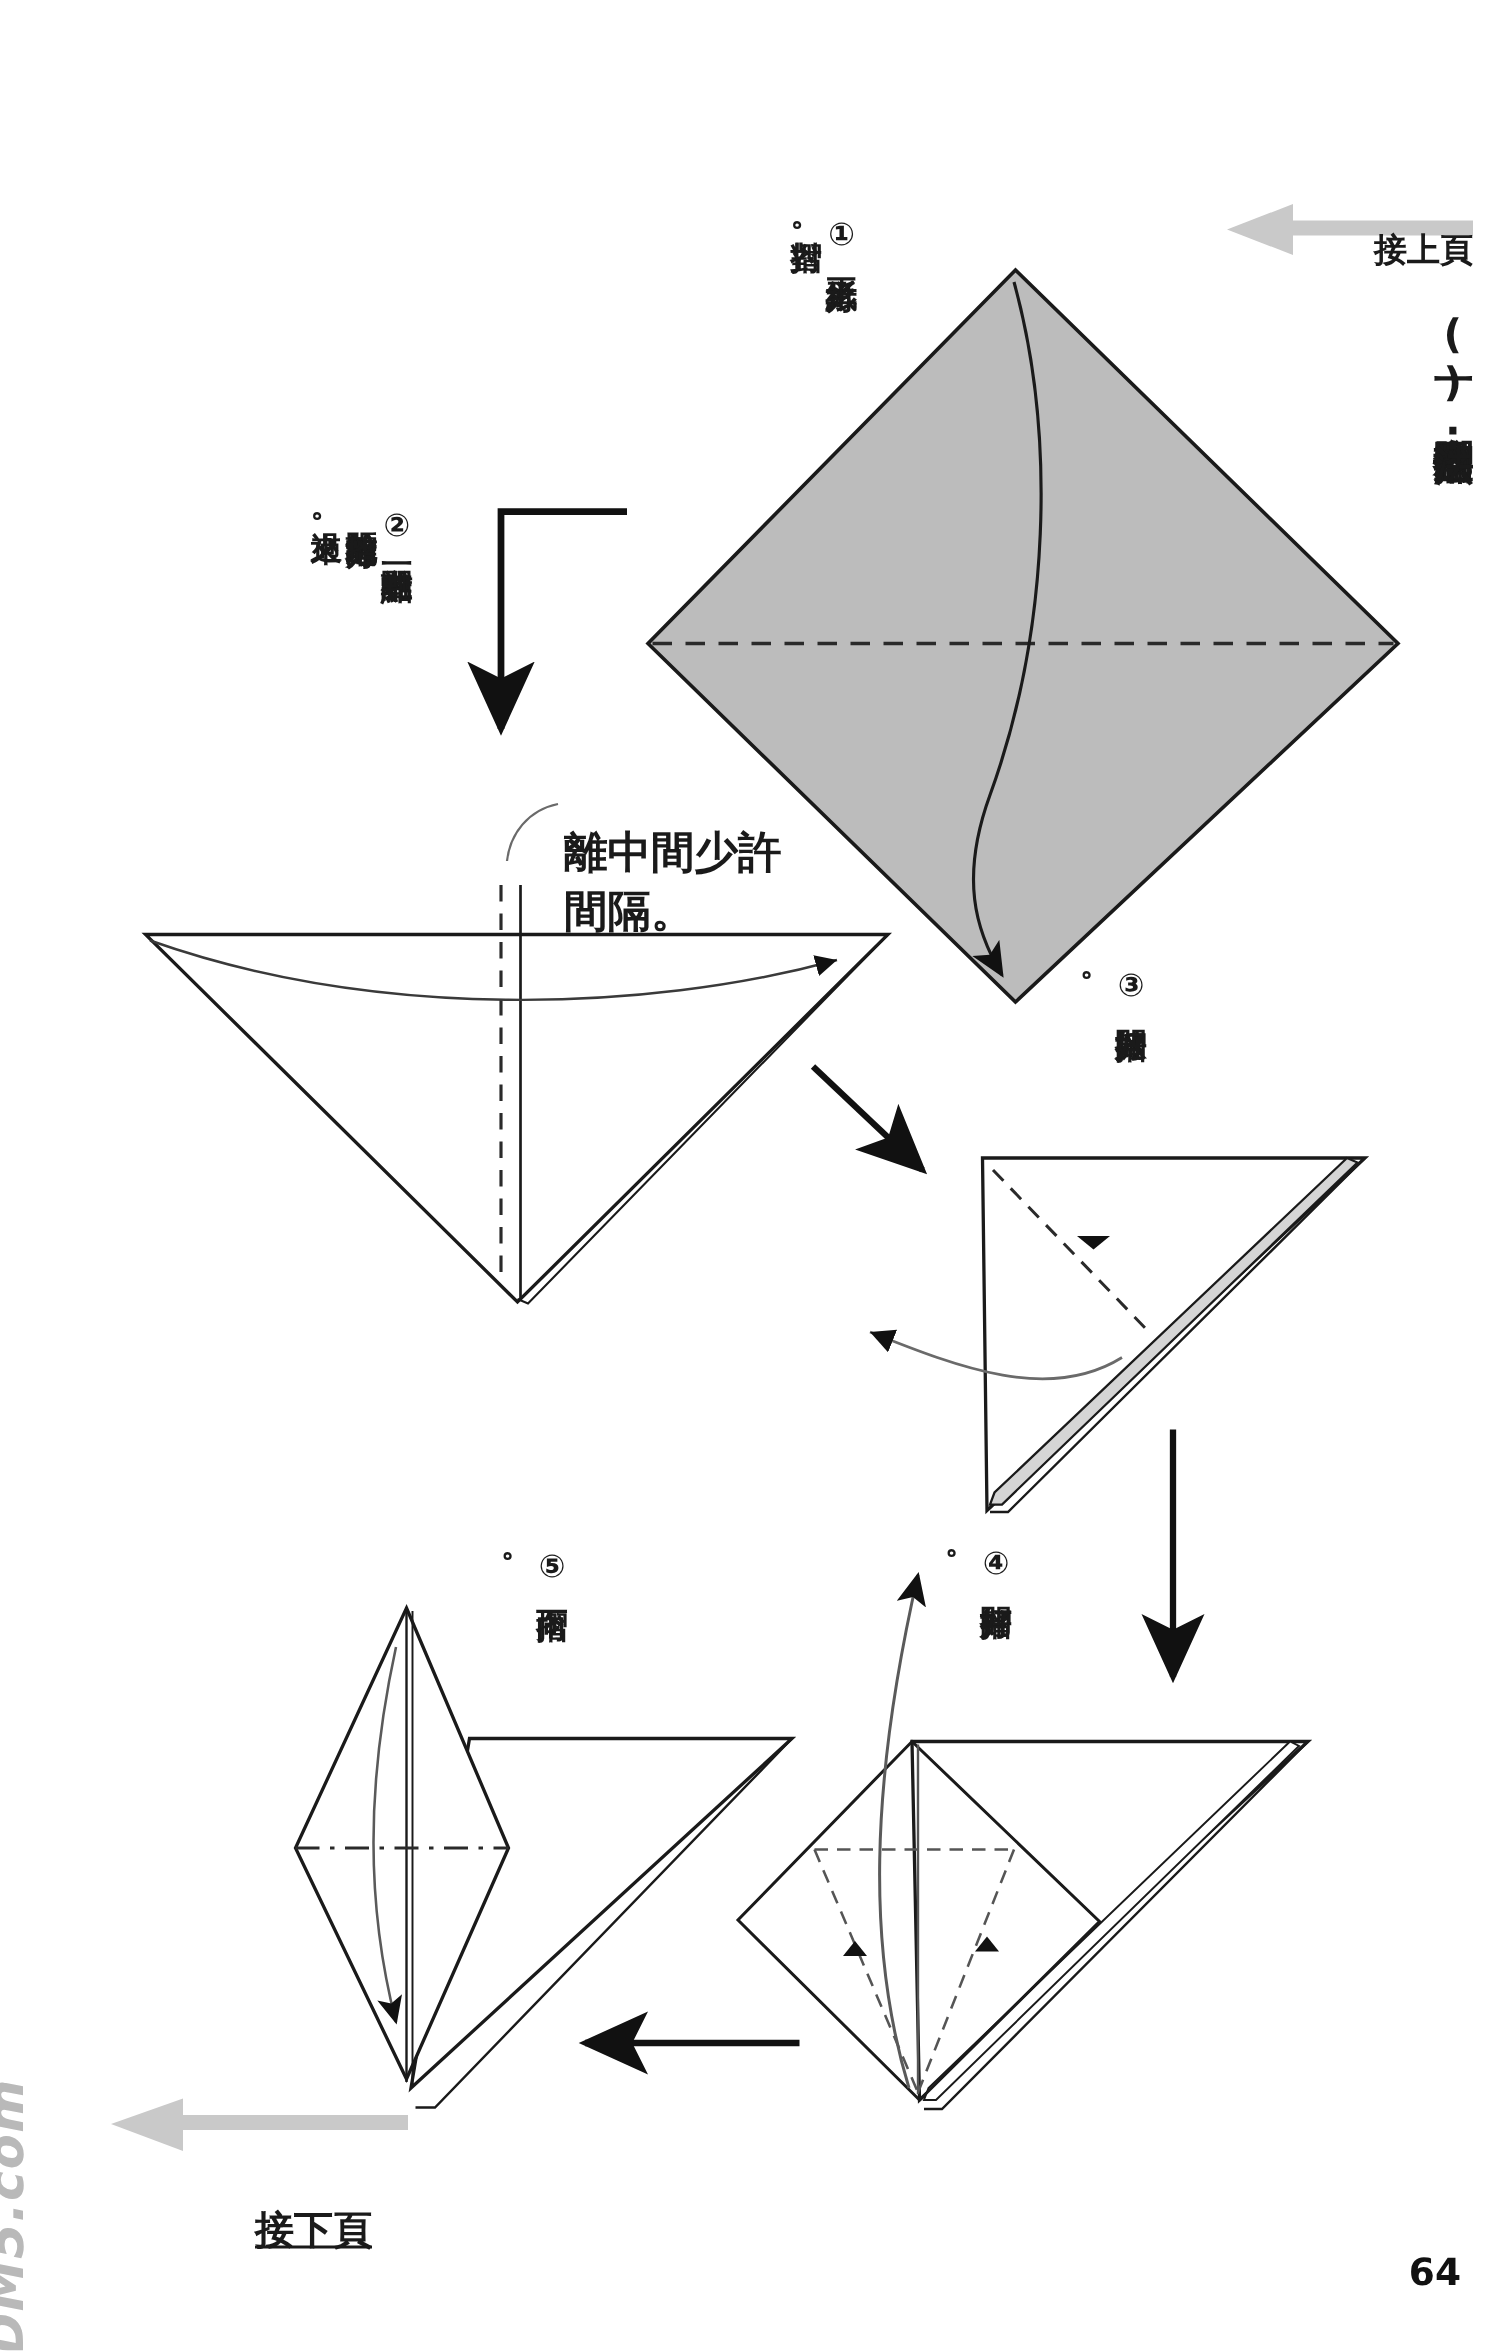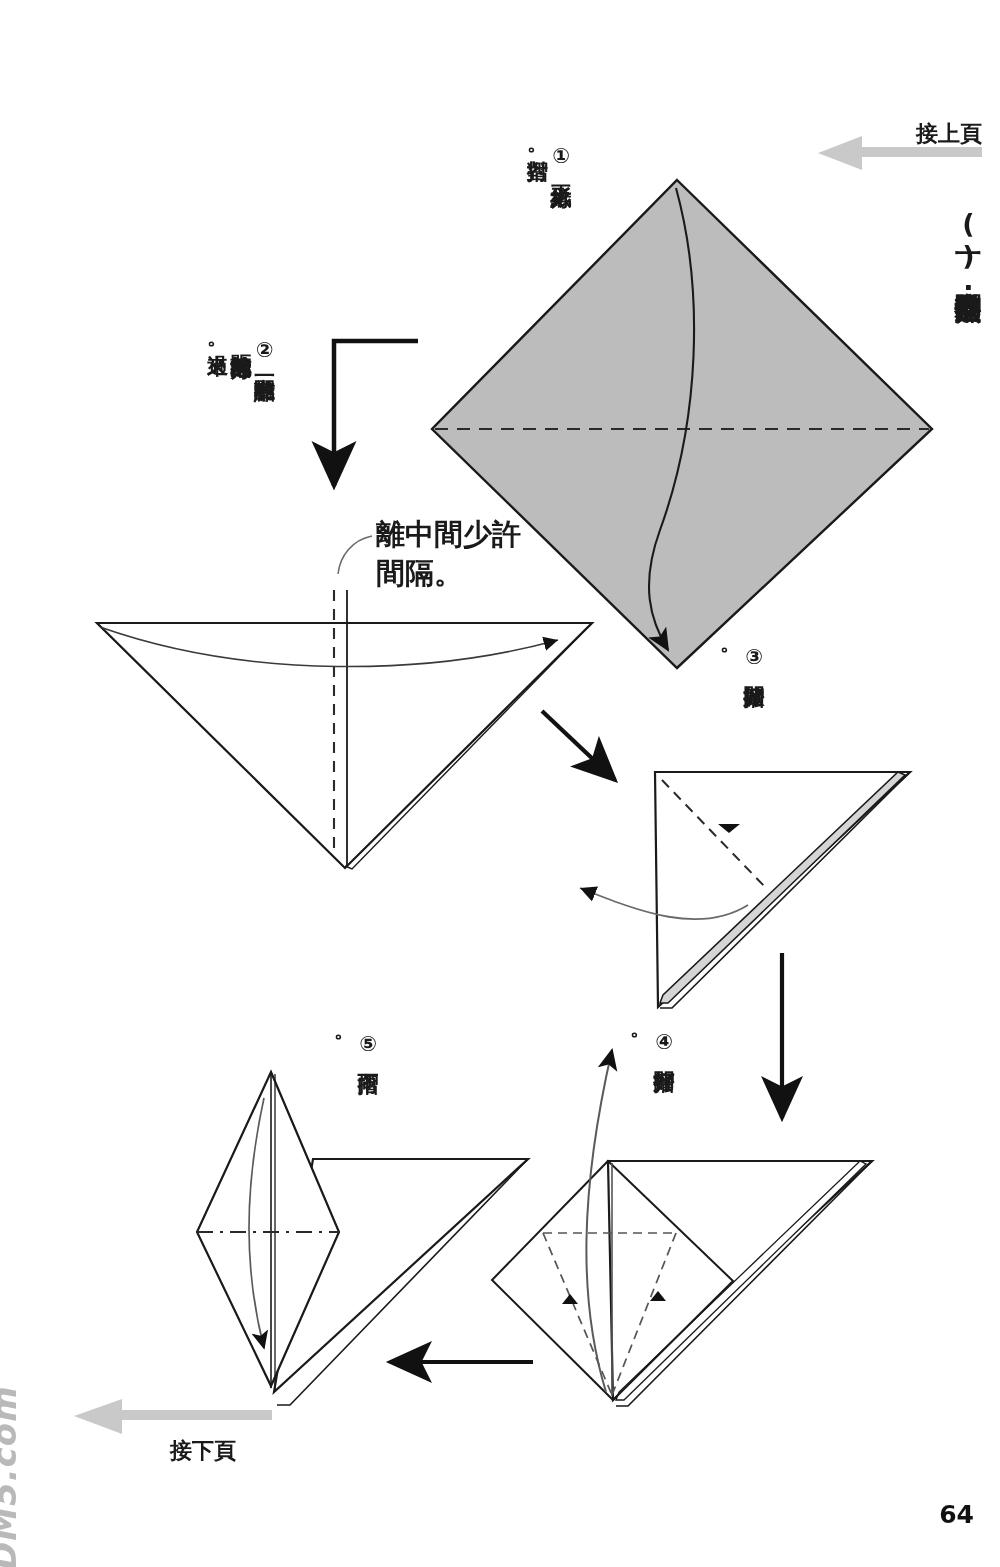--- a/index.html
+++ b/index.html
@@ -31,41 +31,43 @@
     letter-spacing: 0.02em;
     white-space: pre;
   }
   .htext {
     position: absolute;
     font-family: "DejaVu Sans", "Liberation Sans", sans-serif;
     font-weight: 700;
     color: #1a1a1a;
     white-space: pre;
     line-height: 1.3;
+    margin-top: 34px;
   }
 
   
   #section-heading {
     top: 208px;
     right: 18px;
     font-size: 27px;
     line-height: 1.05;
   }
 
   
   #cont-prev-label {
     top: 120px;
     right: 18px;
     font-size: 22px;
   }
   
   #cont-next-label {
     left: 170px;
     top: 1437px;
-    font-size: 22px;
+    font-size: 26px;
+    text-decoration: underline;
   }
 
   .step-text {
     font-size: 21px;
   }
   #step1-text { top: 144px; left: 525px; height: 130px; }
   #step2-text { top: 338px; left: 205px; height: 170px; }
   #step3-text { top: 645px; left: 718px; height: 140px; }
   #step4-text { top: 1030px; left: 628px; height: 135px; }
   #step5-text { top: 1032px; left: 332px; height: 125px; }

